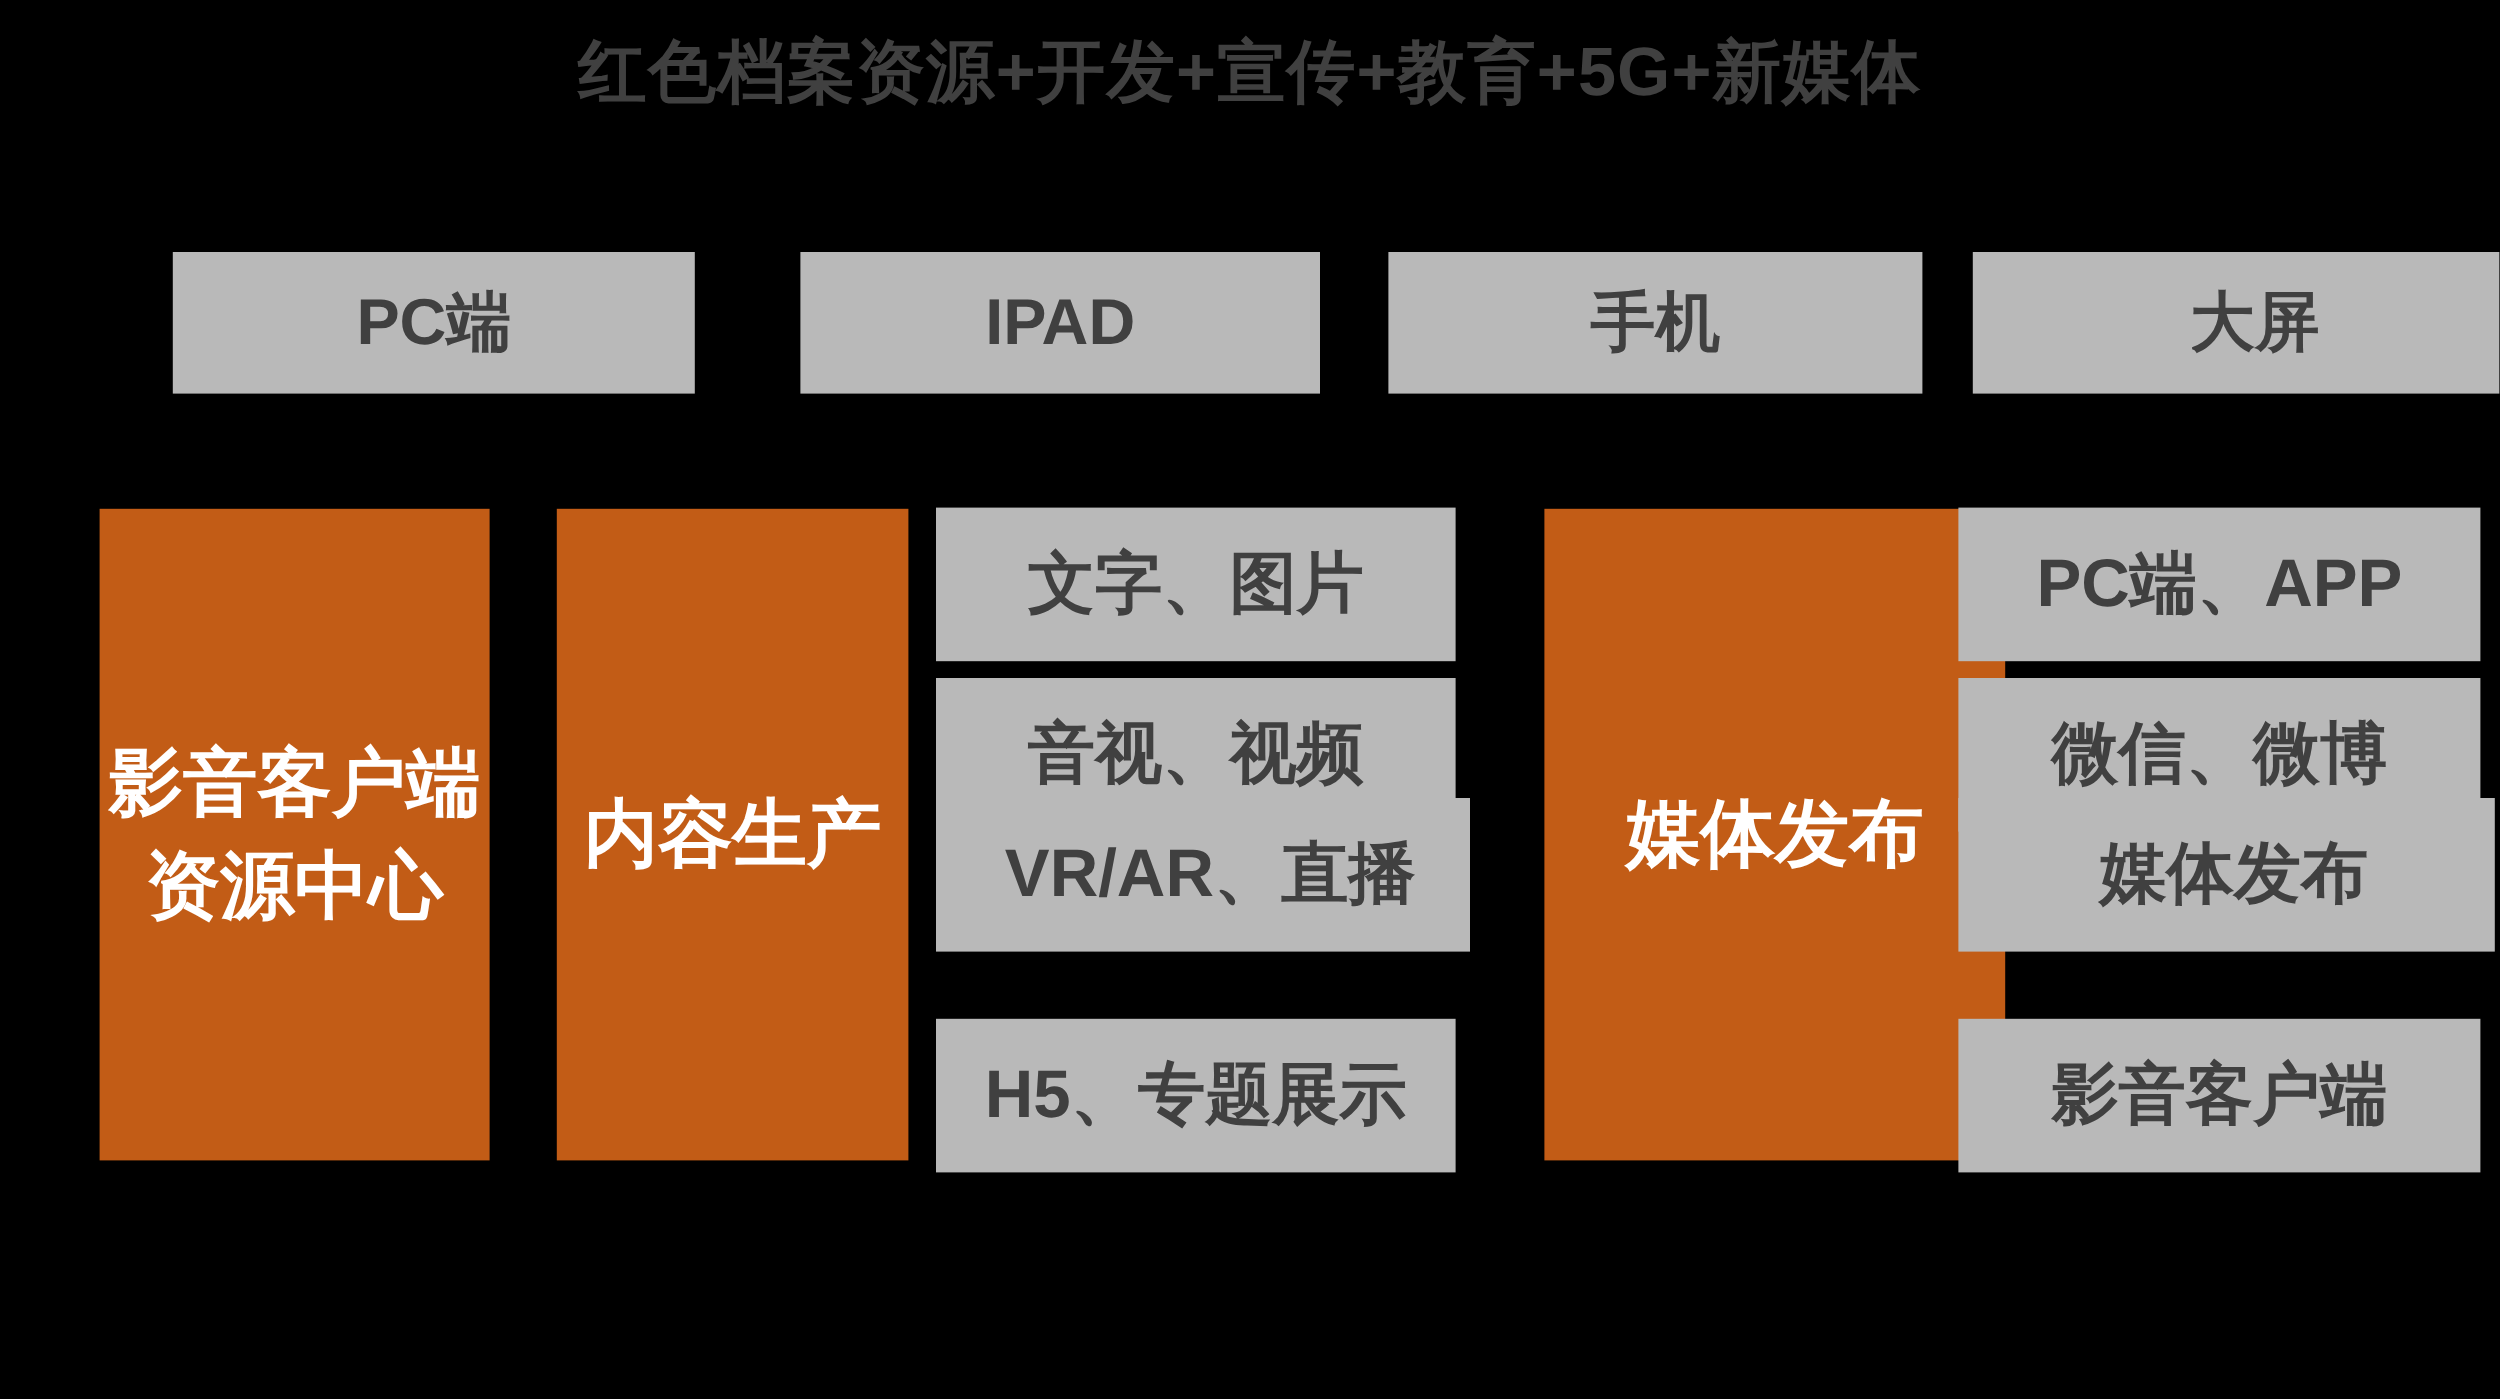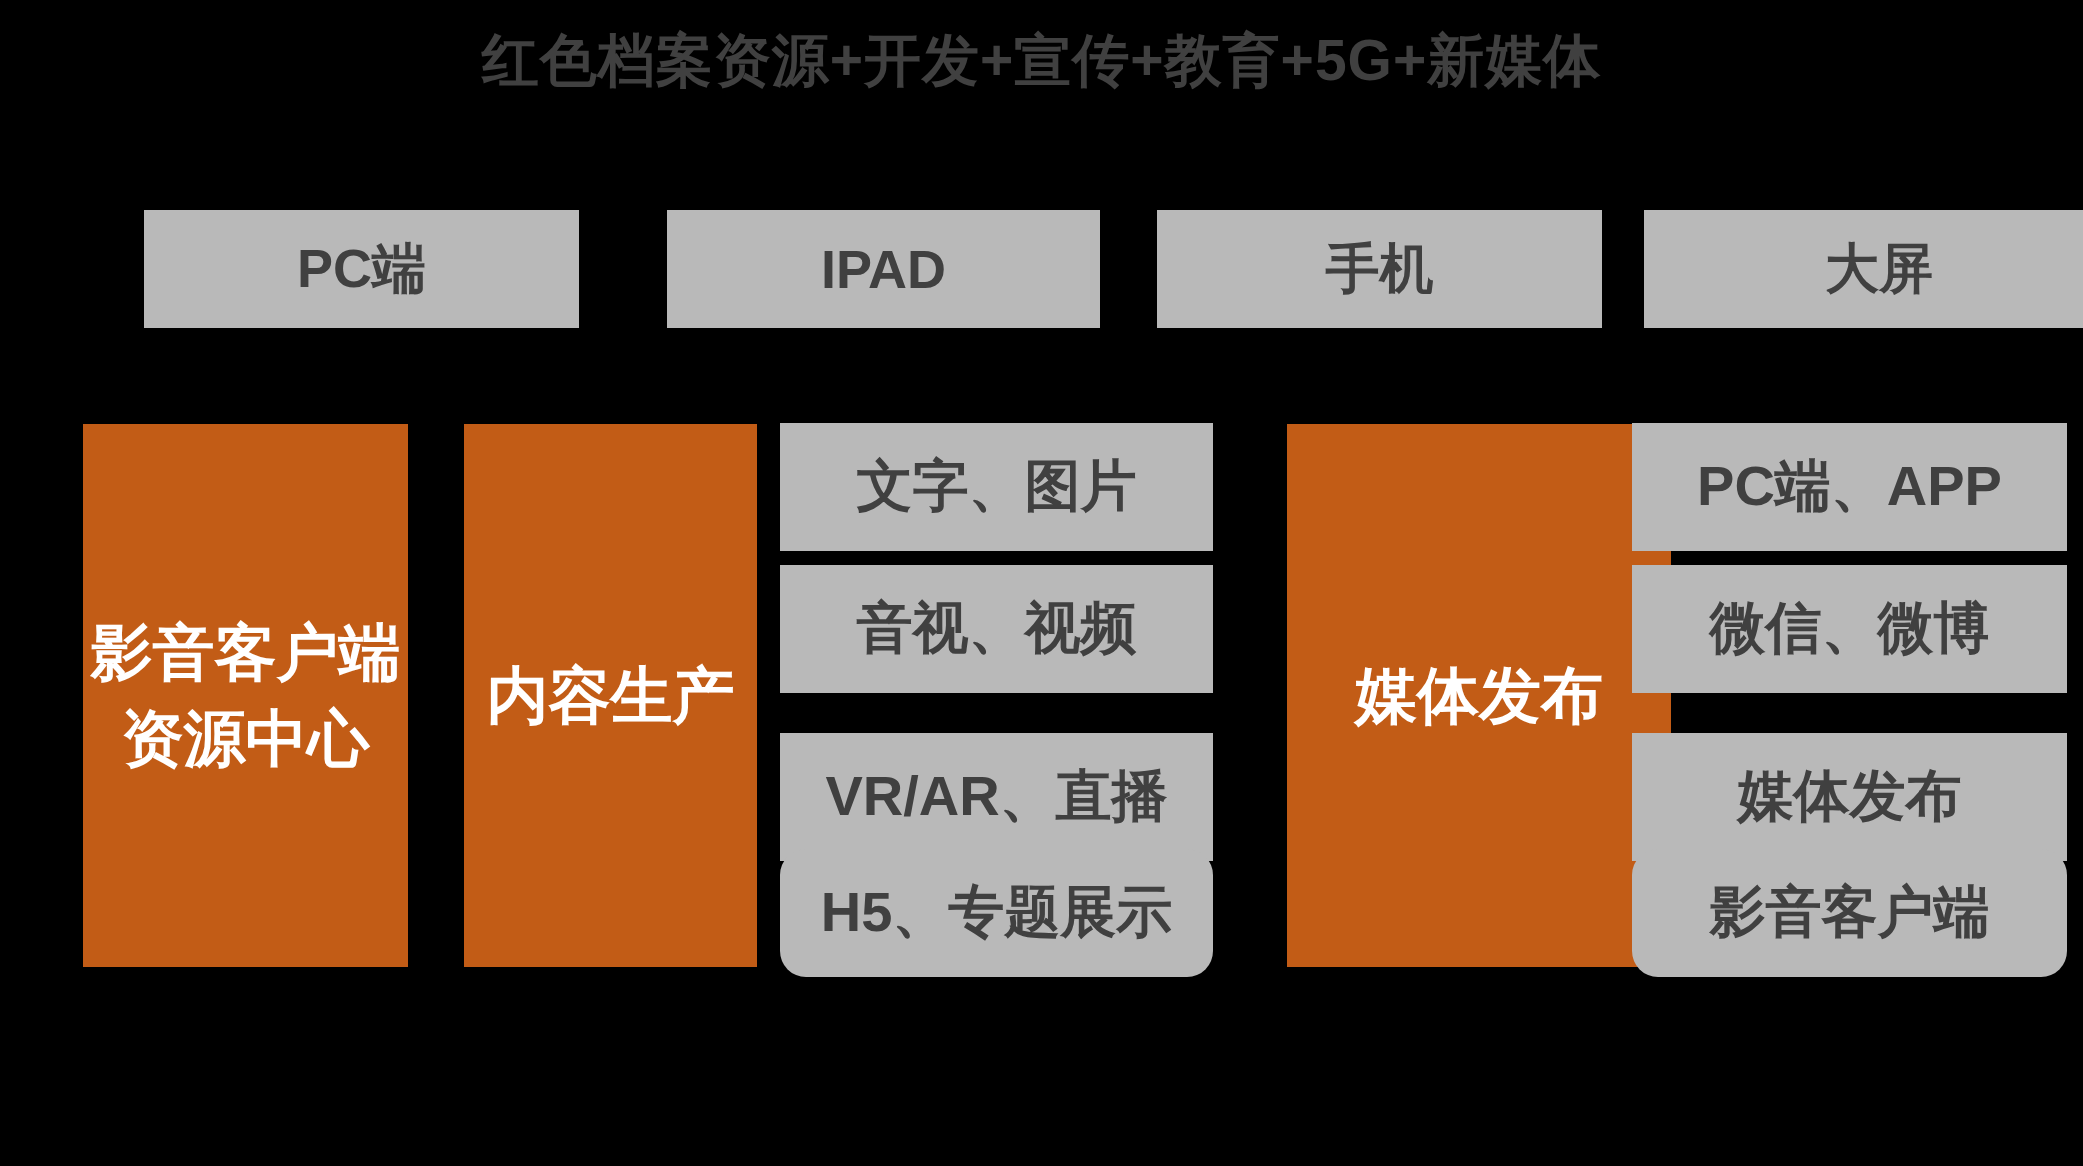--- a/index.html
+++ b/index.html
@@ -52,22 +52,22 @@
 
   
   .resource-center{left:83px;top:424px;width:325px;height:543px;}
   .content-production{left:464px;top:424px;width:293px;height:543px;}
   .media-release{left:1287px;top:424px;width:384px;height:543px;}
 
   .mid-stack{left:780px;width:433px;}
   .right-stack{left:1632px;width:435px;}
   .row-1{top:423px;}
   .row-2{top:565px;}
-  .row-3{top:733px;}
-  .row-4{top:849px;border-radius:26px;}
+  .row-3{top:665px;padding-left:12px;}
+  .row-4{top:849px;}
 </style>
 </head>
 <body>
 
 <div class="canvas">
 
   <div class="title">红色档案资源+开发+宣传+教育+5G+新媒体</div>
 
   <div class="box gray-box device-box dev-pc">
     <span>PC端</span>

